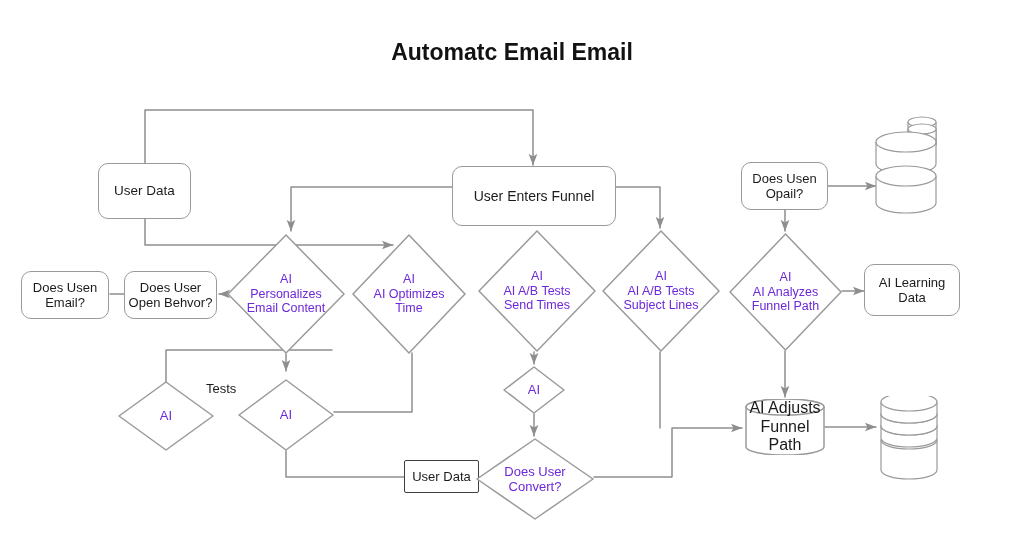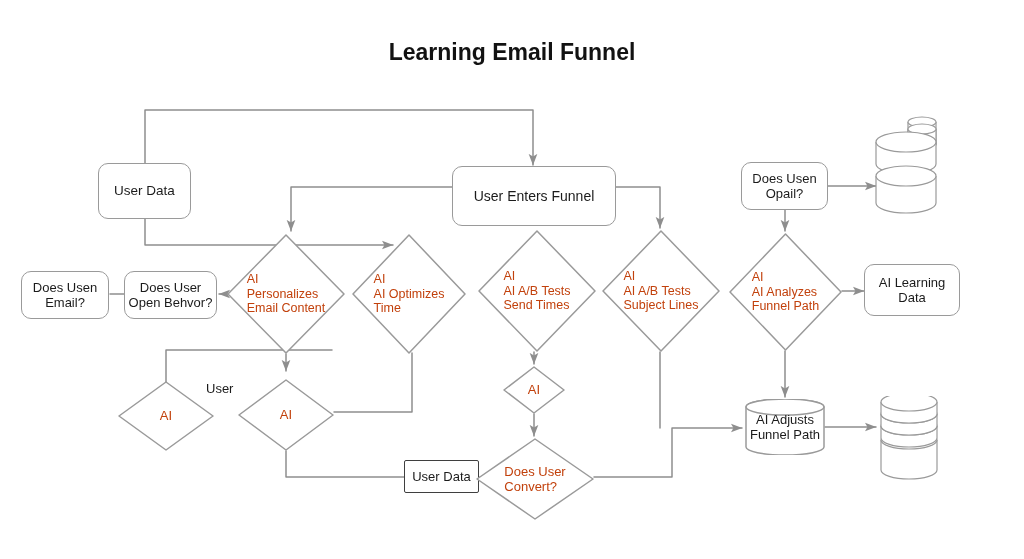--- a/index.html
+++ b/index.html
@@ -60,22 +60,22 @@
   }
   .diamond-label {
     position: absolute;
     left: 0;
     top: 0;
     width: 100%;
     height: 100%;
     display: flex;
     align-items: center;
     justify-content: center;
-    text-align: left;
-    color: #c2410c;
+    text-align: center;
+    color: #6d28d9;
     line-height: 1.18;
     white-space: pre-line;
   }
   .cyl-wrap { position: absolute; }
   .cyl-svg { position: absolute; left:0; top:0; width:100%; height:100%; }
   .cyl-label {
     position: absolute;
     left: 0; top: 0; width: 100%; height: 100%;
     display: flex; align-items: center; justify-content: center;
     text-align: center; color: #1b1b1b; line-height: 1.18;
@@ -93,21 +93,21 @@
     position: absolute;
     color: #1b1b1b;
     background: transparent;
   }
 </style>
 </head>
 <body>
 
 <div id="canvas" style="width: 1024px; height: 559px; background: rgb(255, 255, 255);">
 
-  <div id="title" style="font-size: 23px; top: 39px; color: rgb(18, 18, 18);">Learning Email Funnel</div>
+  <div id="title" style="font-size: 23px; top: 39px; color: rgb(18, 18, 18);">Automatc Email Email</div>
 
   <svg id="edges" viewBox="0 0 1024 559" xmlns="http://www.w3.org/2000/svg">
     <defs>
       <marker id="arrowend" markerWidth="9" markerHeight="9" refX="7.4" refY="3.2" orient="auto" markerUnits="strokeWidth">
         <path d="M0,0.3 L7.6,3.2 L0,6.1 L1.7,3.2 Z" fill="#8e8e8e"></path>
       </marker>
       <marker id="arrowstart" markerWidth="9" markerHeight="9" refX="7.4" refY="3.2" orient="auto" markerUnits="strokeWidth">
         <path d="M0,0.3 L7.6,3.2 L0,6.1 L1.7,3.2 Z" fill="#8e8e8e"></path>
       </marker>
     </defs>
@@ -210,21 +210,21 @@
           <polygon points="59,1 117,41 59,81 1,41" fill="#ffffff" stroke="#9a9a9a" stroke-width="1.5" stroke-linejoin="round" vector-effect="non-scaling-stroke"></polygon>
         </svg>
         <div class="diamond-label" style="font-size: 13px;">Does User
 Convert?</div>
       </div>
       <div class="cyl-wrap" style="left: 745px; top: 399px; width: 80px; height: 56px;">
         <svg class="cyl-svg" viewBox="0 0 80 56" preserveAspectRatio="none">
           <path d="M1,8 A39,8 0 0 1 79,8 L79,48 A39,8 0 0 1 1,48 Z" fill="#ffffff" stroke="#9a9a9a" stroke-width="1.5"></path>
           <ellipse cx="40" cy="8" rx="39" ry="8" fill="#ffffff" stroke="#9a9a9a" stroke-width="1.5"></ellipse>
         </svg>
-        <div class="cyl-label" style="font-size: 13px;">AI Adjusts
+        <div class="cyl-label" style="font-size: 16px;">AI Adjusts
 Funnel Path</div>
       </div>
     </div>
   <div id="db-layer">
       <div class="db-wrap" style="left: 872px; top: 116px; width: 76px; height: 100px;"><svg viewBox="0 0 76 100" width="76" height="100">
           <g>
             <path d="M36,6 L36,28 A14,5 0 0 0 64,28 L64,6" fill="#ffffff" stroke="#9a9a9a" stroke-width="1.2"></path>
             <ellipse cx="50" cy="6" rx="14" ry="5" fill="#ffffff" stroke="#9a9a9a" stroke-width="1.2"></ellipse>
           </g>
           <g>
@@ -253,16 +253,16 @@
             <path d="M7,18 L7,30 A28,9 0 0 0 63,30 L63,18" fill="#ffffff" stroke="#9a9a9a" stroke-width="1.2"></path>
             <ellipse cx="35" cy="18" rx="28" ry="9" fill="#ffffff" stroke="#9a9a9a" stroke-width="1.2"></ellipse>
           </g>
           <g>
             <path d="M7,6 L7,18 A28,9 0 0 0 63,18 L63,6" fill="#ffffff" stroke="#9a9a9a" stroke-width="1.2"></path>
             <ellipse cx="35" cy="6" rx="28" ry="9" fill="#ffffff" stroke="#9a9a9a" stroke-width="1.2"></ellipse>
           </g>
         </svg></div>
     </div>
   <div id="edge-label-layer">
-      <div class="edge-label" style="left: 206px; top: 381px; font-size: 13px;">User</div>
+      <div class="edge-label" style="left: 206px; top: 381px; font-size: 13px;">Tests</div>
     </div>
 
 </div>
 
 </body></html>

